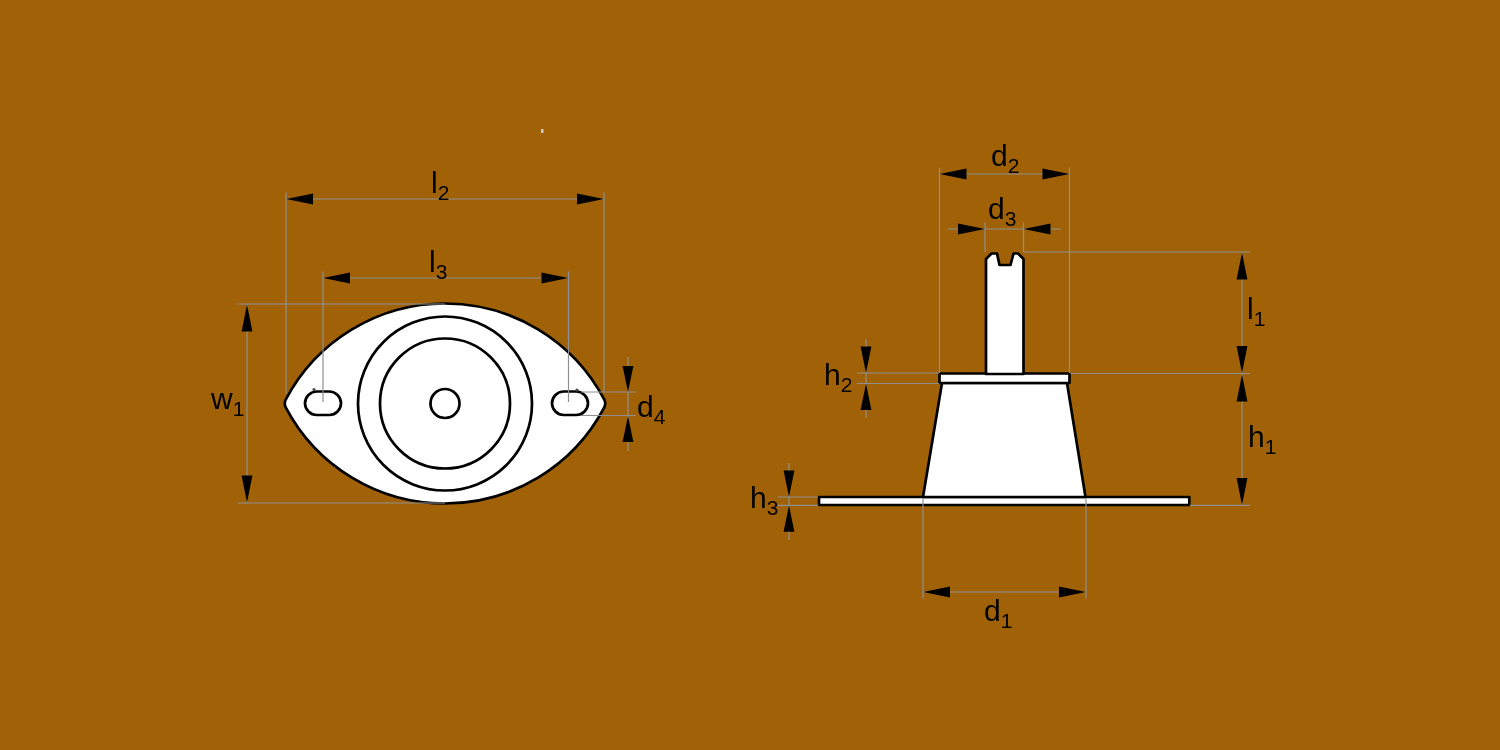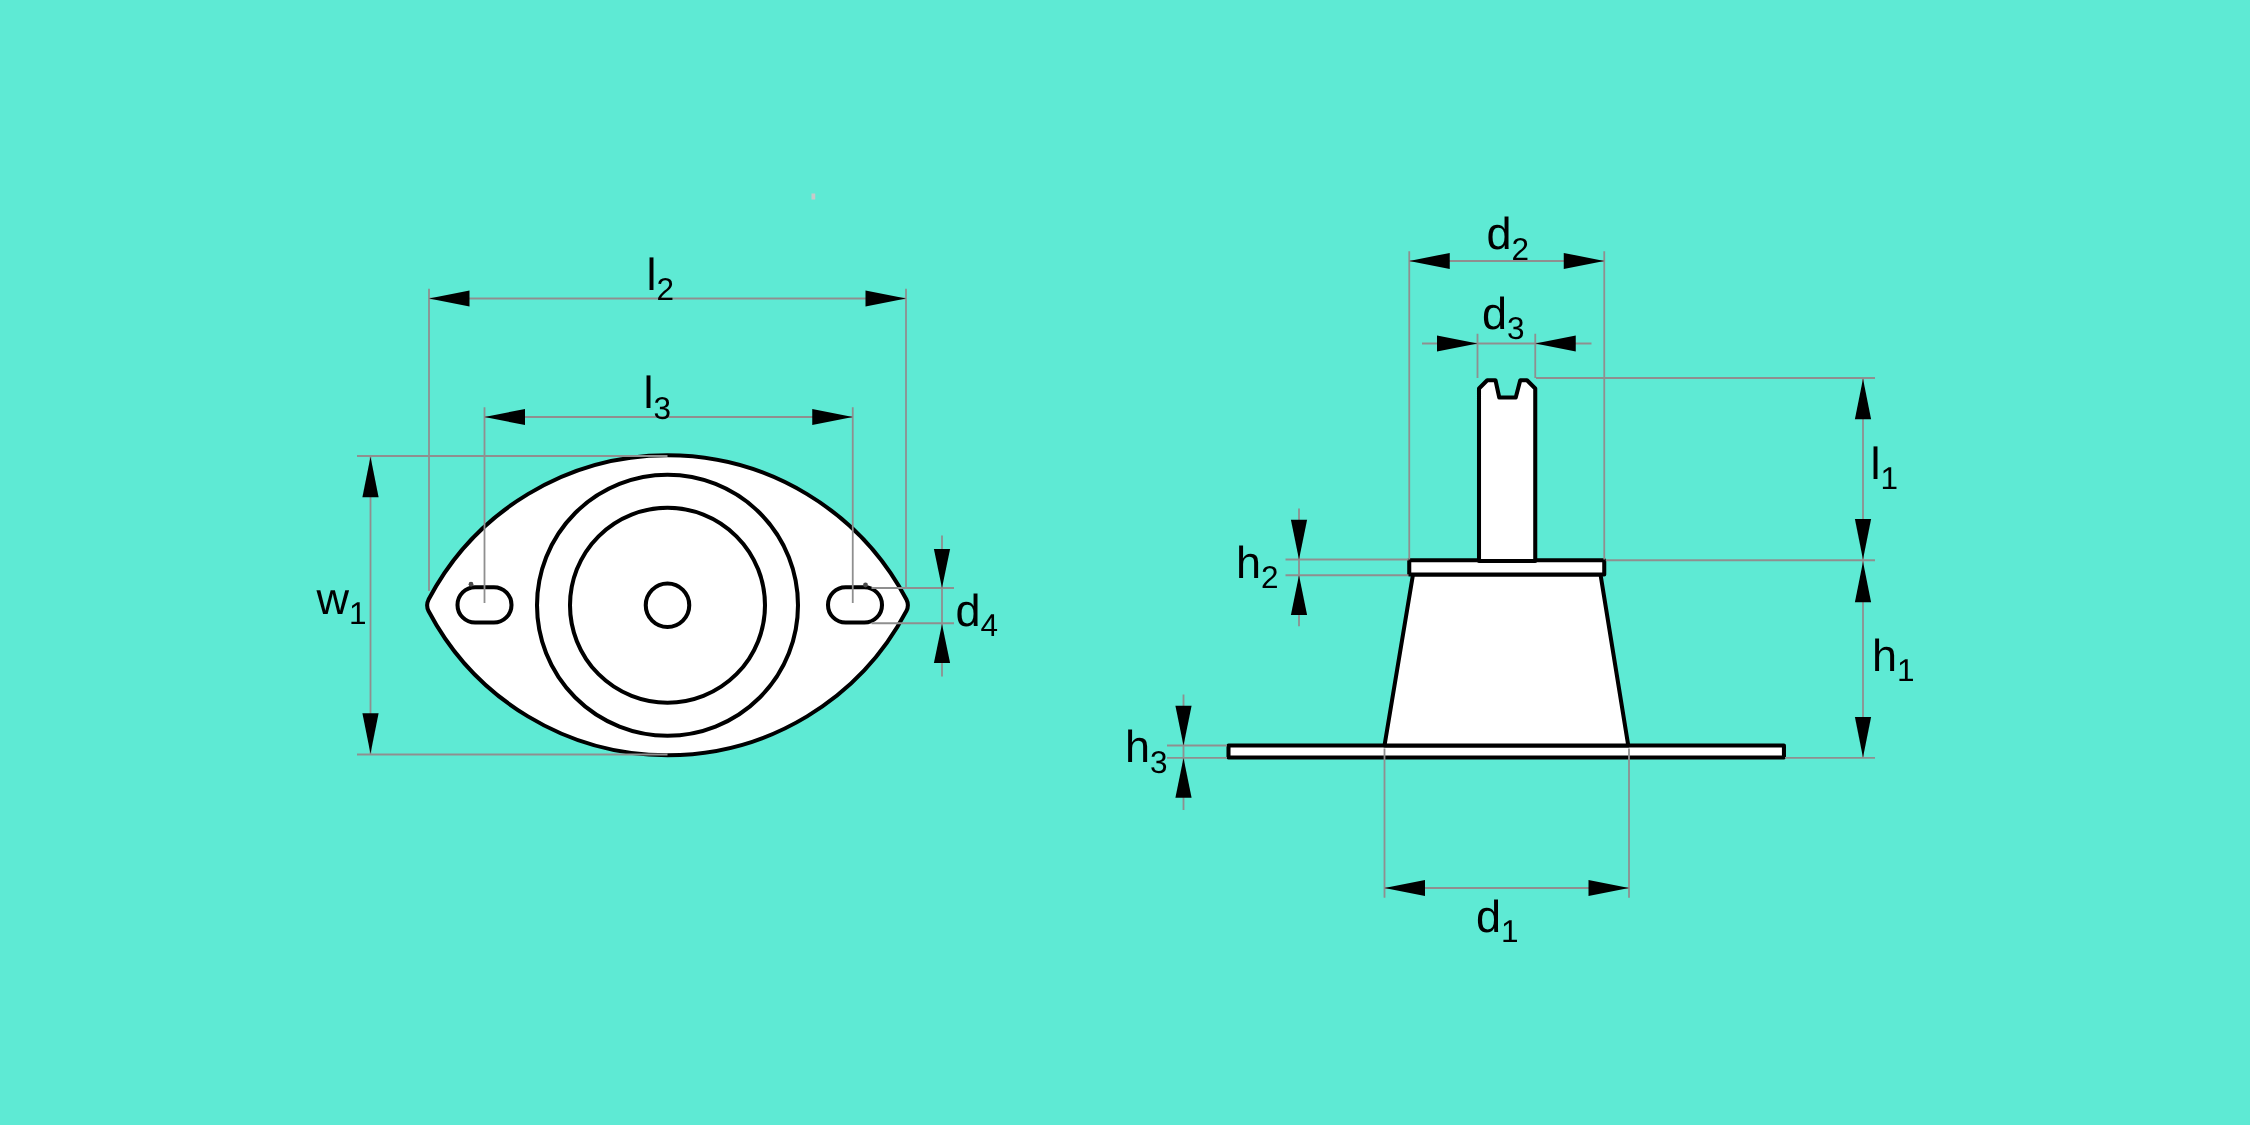--- a/index.html
+++ b/index.html
@@ -1,19 +1,19 @@
 <!DOCTYPE html>
 <html><head>
 <meta charset="utf-8">
 <style>
   html,body{margin:0;padding:0;background:#ffffff;}
   .drawing-canvas{
     position:relative;
     width:1500px;height:750px;
-    background:#5eead4;
+    background:#a16207;
     overflow:hidden;
     font-family:"Liberation Sans", sans-serif;
   }
   svg{display:block;}
   .outline{fill:#ffffff;stroke:#000000;stroke-width:2.7;stroke-linejoin:round;stroke-linecap:round;}
   .outline-nofill{fill:none;stroke:#000000;stroke-width:2.7;stroke-linejoin:round;stroke-linecap:round;}
   .dim{stroke:#8f8f8f;stroke-width:1.2;fill:none;}
   .arrow{fill:#000000;stroke:none;}
   .dim-label{fill:#000000;font-family:"Liberation Sans", sans-serif;font-size:30px;}
   .dim-label .sub{font-size:21px;}

